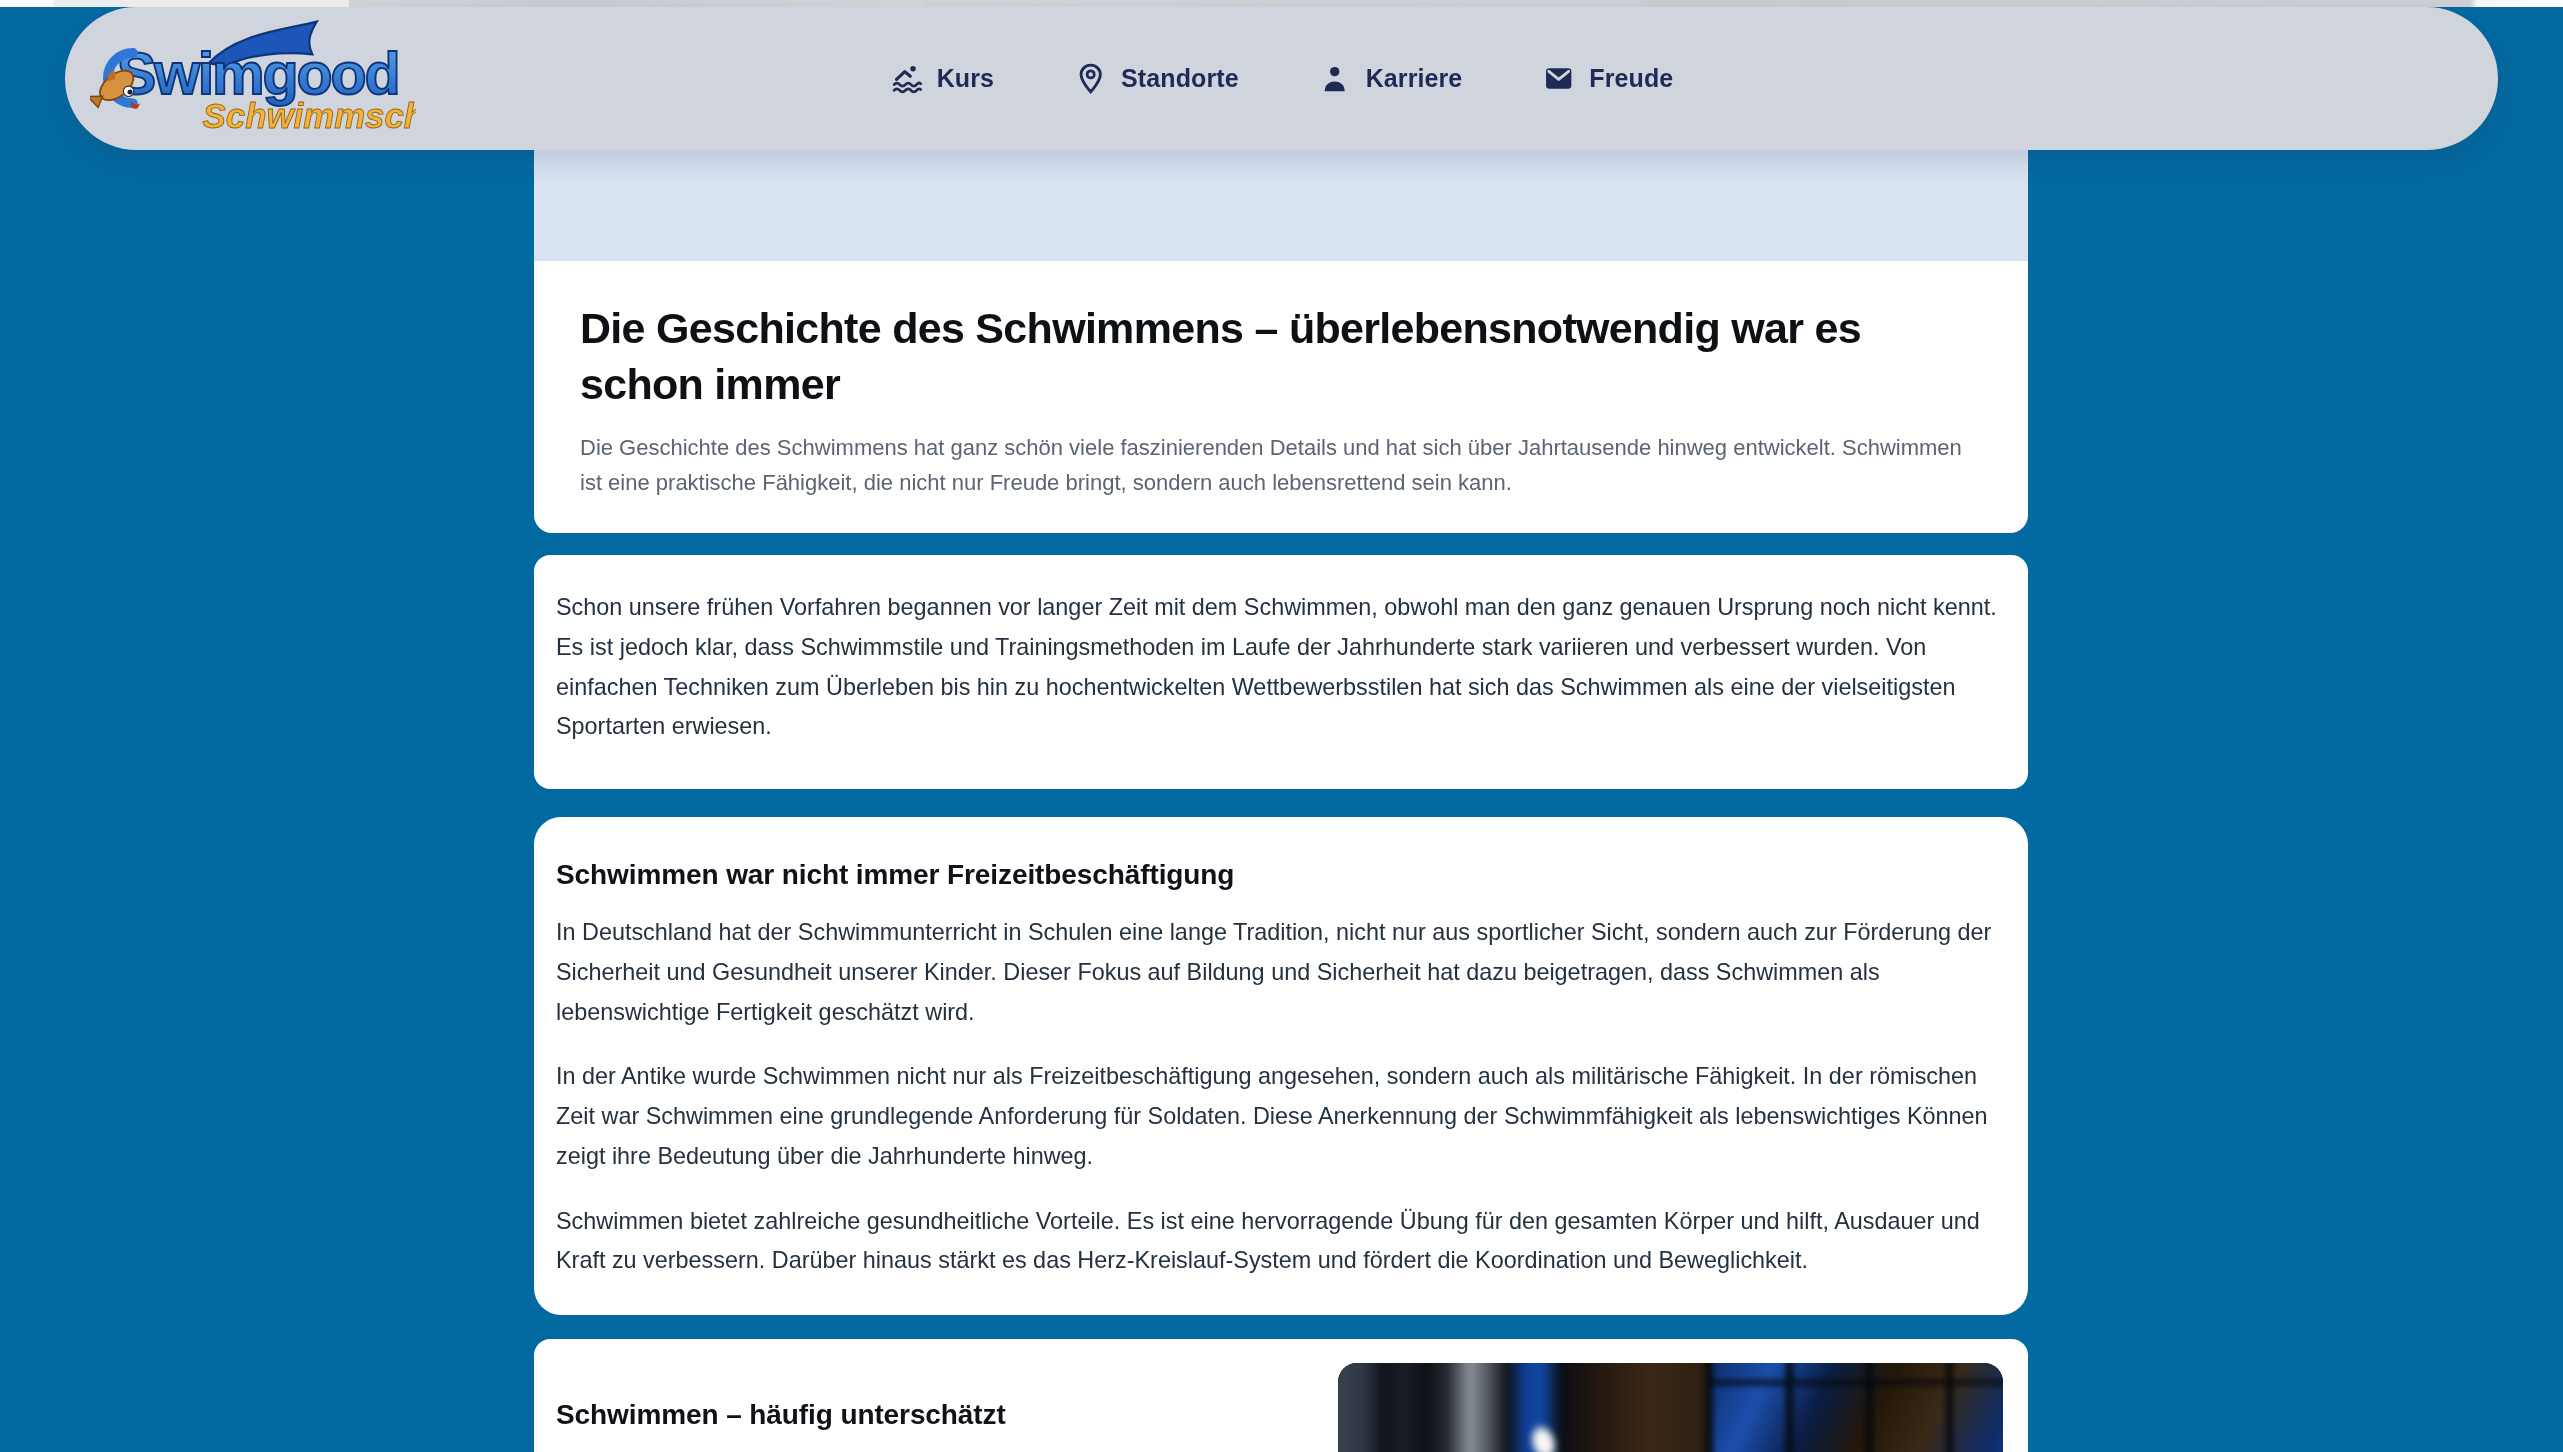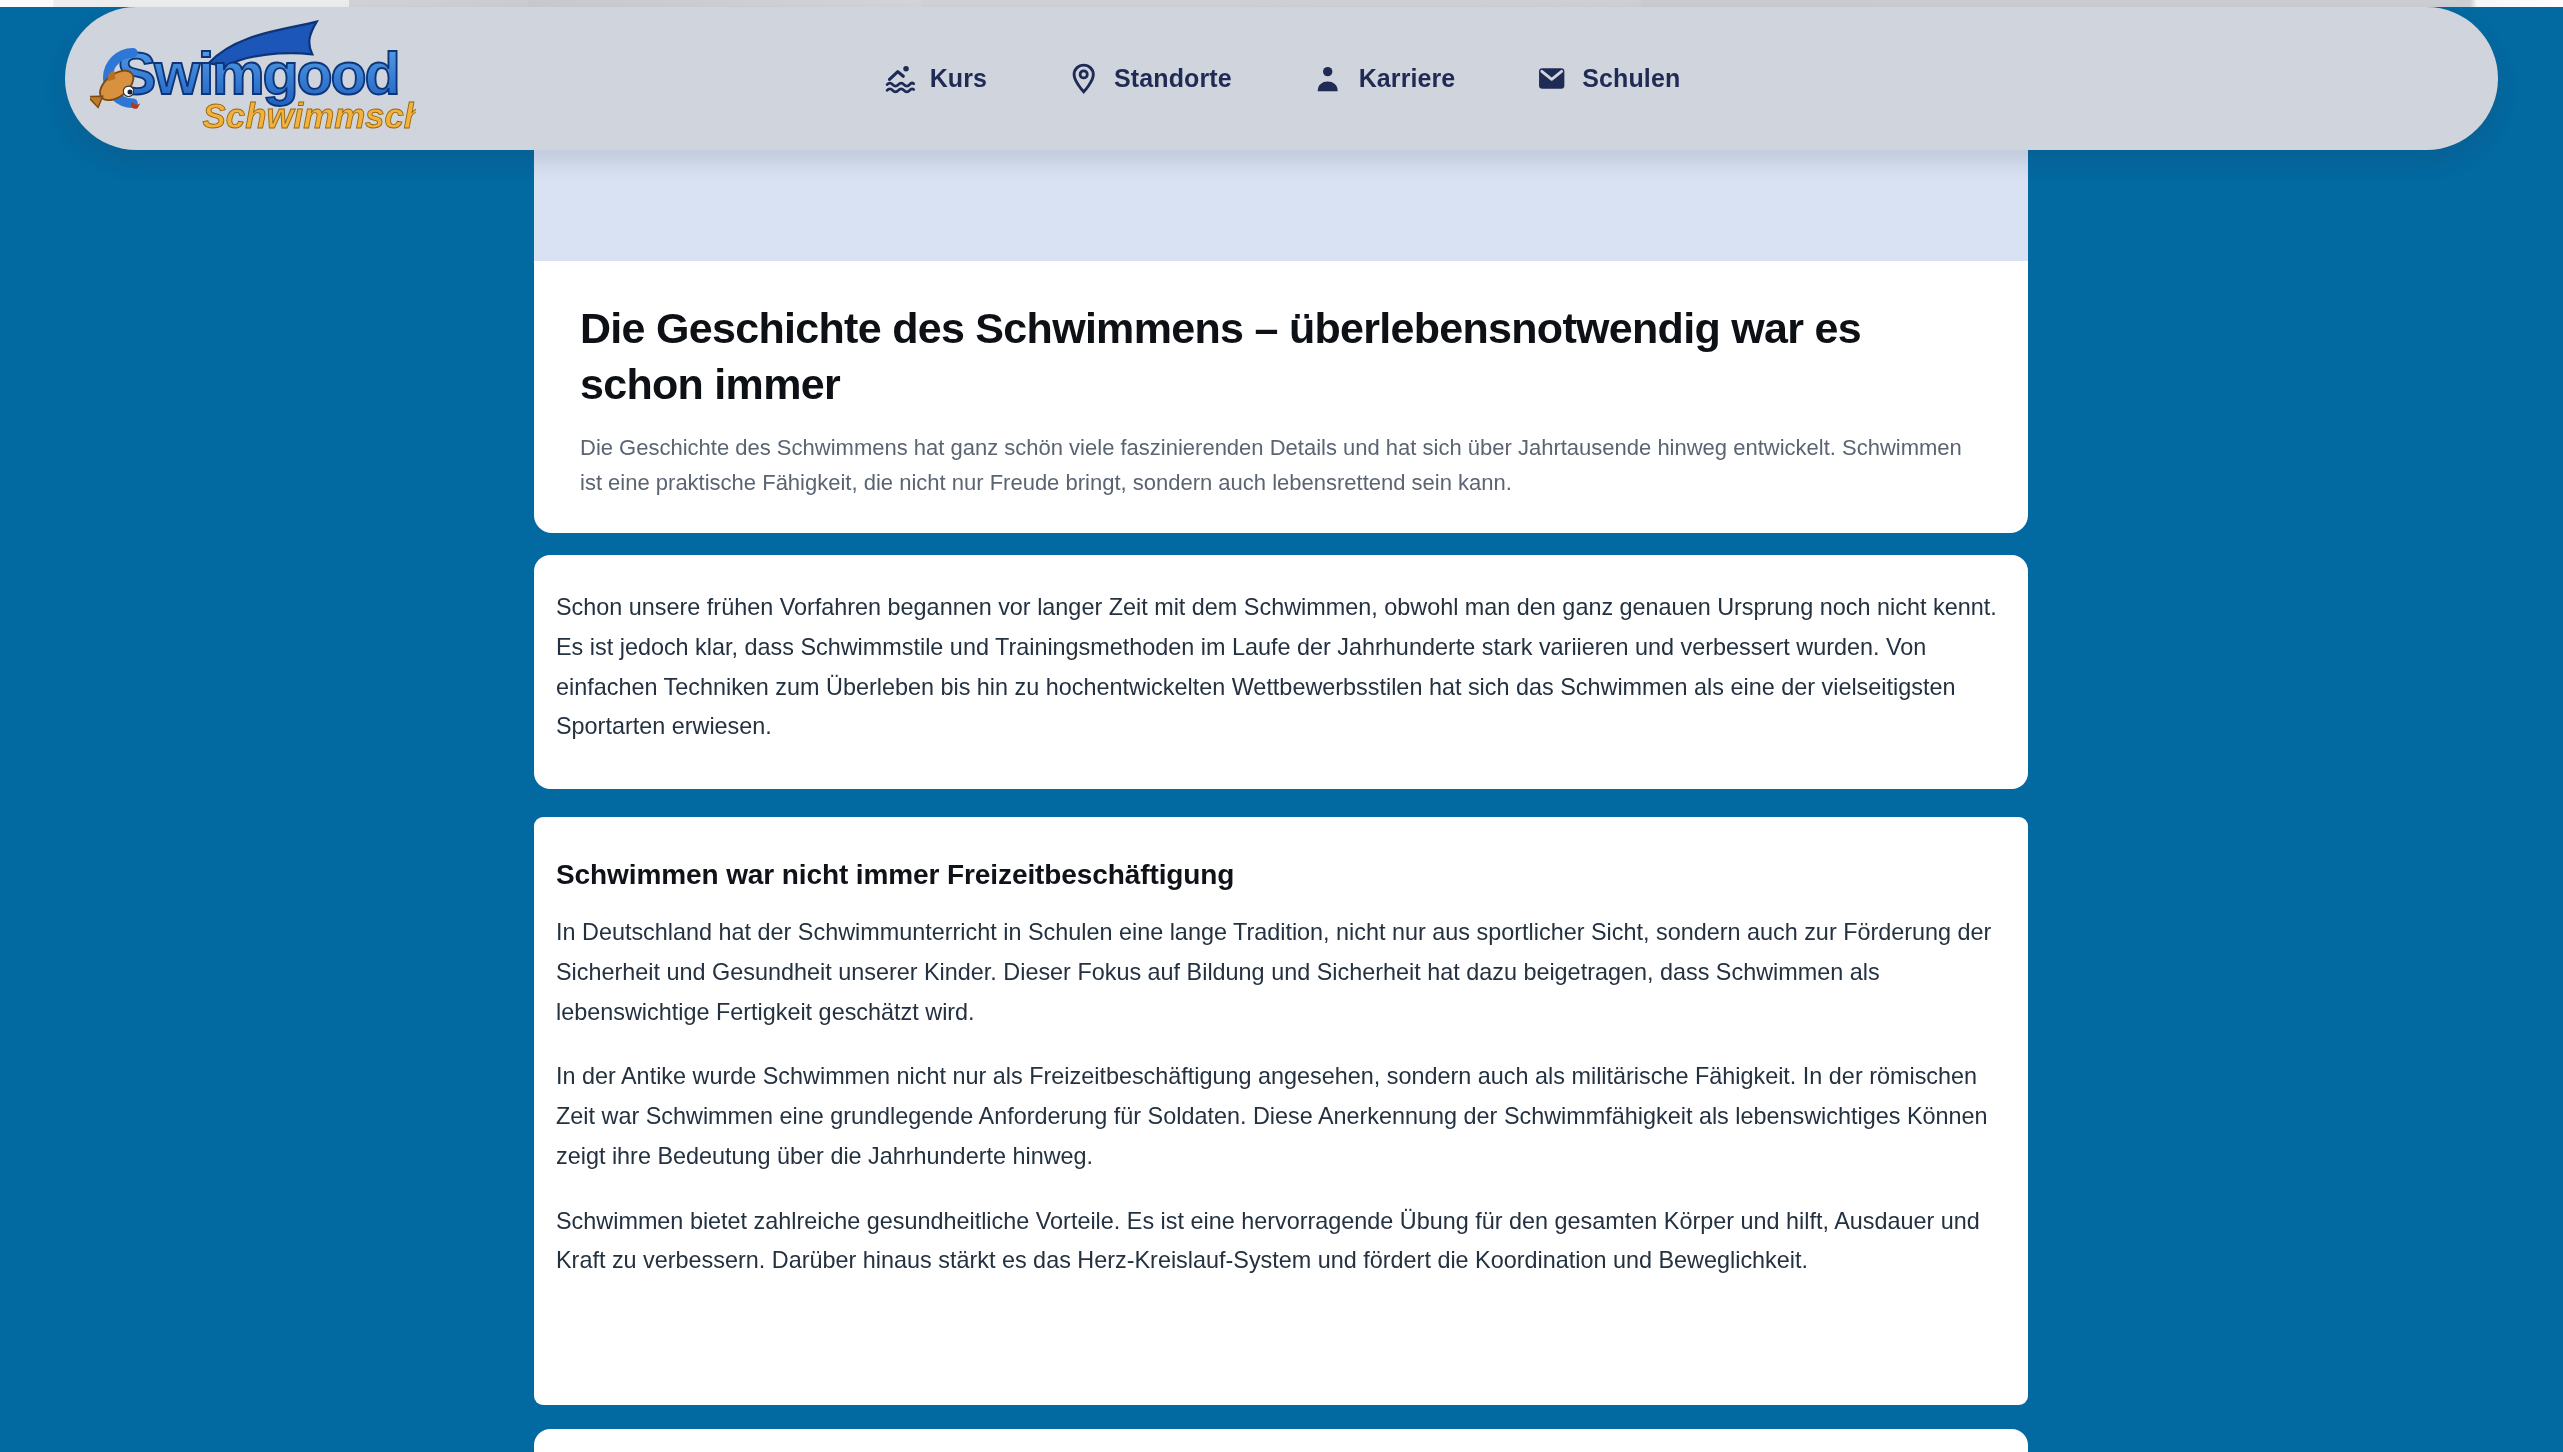--- a/index.html
+++ b/index.html
@@ -52,21 +52,21 @@
   .subtitle {
     margin-top:18px; font-size:22px; line-height:1.58; color:#5b6472;
     max-width:1424px;
   }
   .intro-card {
     margin-top:22px; min-height:234px; border-radius:16.3px;
     padding:33px 27px 40px 22px;
   }
   p.body-text { font-size:23.4px; line-height:1.7; color:#243140; }
   .history-card {
-    margin-top:28px; height:588px; border-radius:9px;
+    margin-top:28px; height:498px; border-radius:27px;
     padding:42px 27px 0 22px; overflow:hidden;
   }
   h2,h3 { font-size:28px; font-weight:700; color:#0f1218; letter-spacing:-0.1px; }
   .history-card h2 { margin-bottom:22px; }
   .history-card p + p { margin-top:25px; }
   .underrated-card {
     margin-top:24px; height:311px; border-radius:16.3px 16.3px 0 0;
     padding:24px 25px 0 22px; display:flex; gap:37px; overflow:hidden;
   }
   .underrated-text { flex:1 1 auto; padding-top:36px; overflow:hidden; }
@@ -163,21 +163,21 @@
           <path d="M4.8 20.6 c0-4 3.2-6.5 7.2-6.5 s7.2 2.5 7.2 6.5 v.7 H4.8 z" fill="#1f2b55"></path>
         </svg>
         <span class="nav-label">Karriere</span>
       </div>
 
       <div class="nav-item">
         <svg width="33" height="33" viewBox="0 0 24 24">
           <rect x="2.8" y="4.6" width="18.4" height="14.8" rx="2.4" fill="#1f2b55"></rect>
           <path d="M4.8 6.8 L12 12.6 L19.2 6.8" fill="none" stroke="#d0d4dd" stroke-width="2.1" stroke-linecap="round" stroke-linejoin="round"></path>
         </svg>
-        <span class="nav-label">Schulen</span>
+        <span class="nav-label">Freude</span>
       </div>
 
     </nav>
 
 
   </header>
 
   <main class="content">
 
     <section class="card article-head-card">

